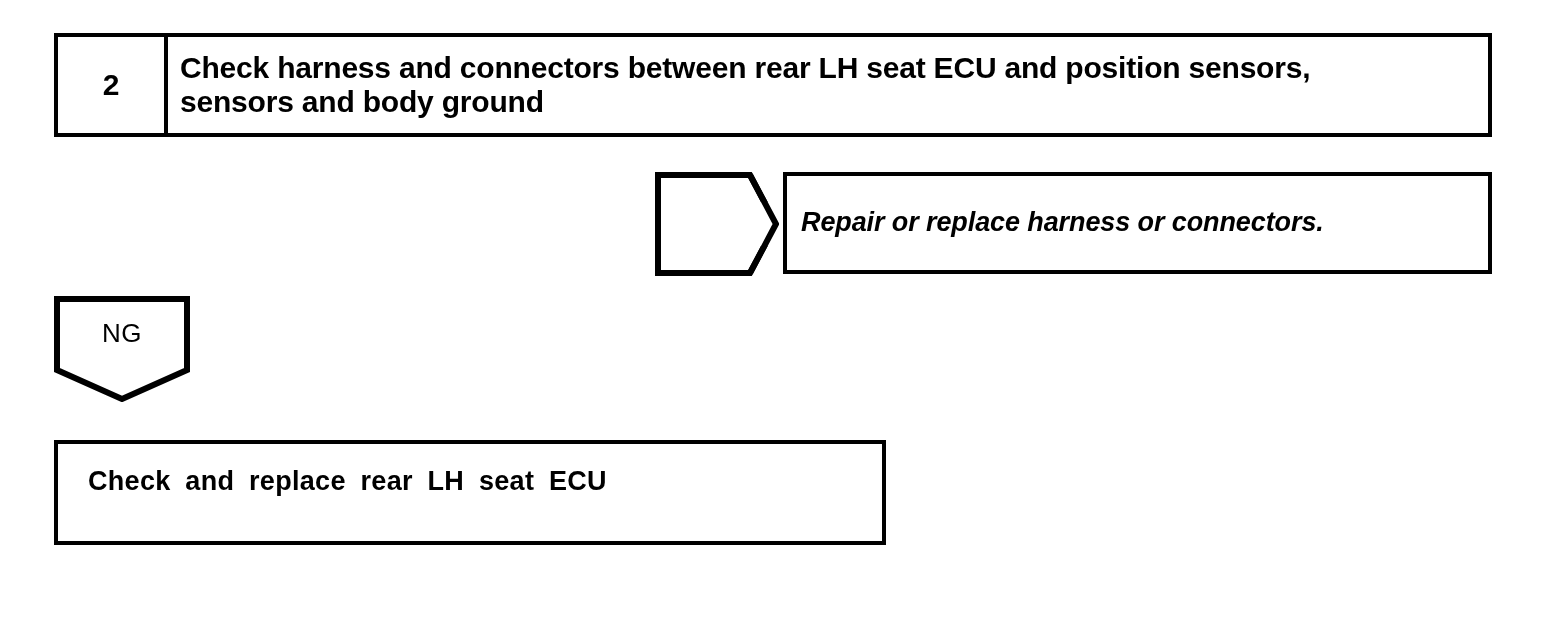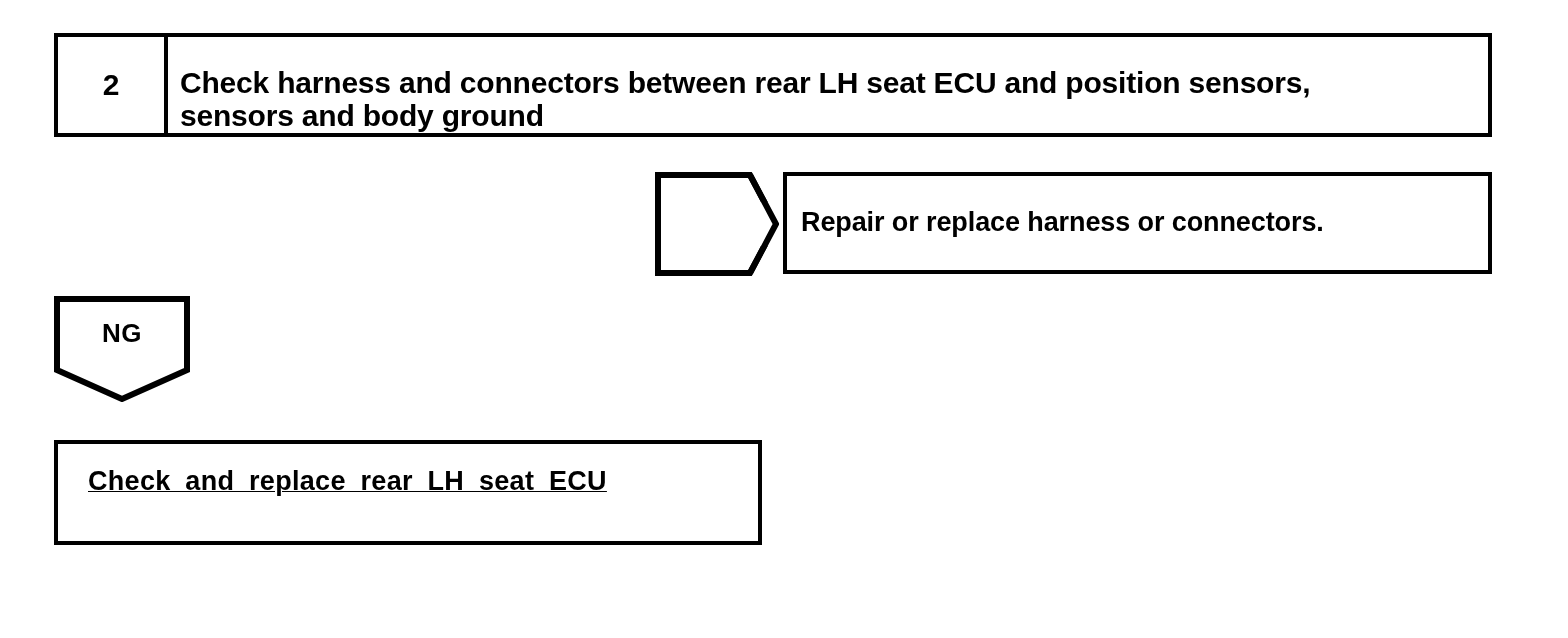--- a/index.html
+++ b/index.html
@@ -44,21 +44,21 @@
   }
   .step-num {
     font-size: 30px;
     font-weight: bold;
     line-height: 1;
     letter-spacing: 0px;
   }
   .step-text-cell {
     flex: 1 1 auto;
     display: flex;
-    align-items: flex-end;
+    align-items: flex-start;
     padding: 14px 10px 0 12px;
     box-sizing: border-box;
   }
   .step-text {
     font-size: 30px;
     font-weight: bold;
     line-height: 1.12;
     letter-spacing: -0.2px;
     white-space: pre-line;
   }
@@ -97,20 +97,21 @@
     left: 783px;
     top: 172px;
     width: 709px;
     height: 102px;
     border: 4px solid #000000;
     box-sizing: border-box;
     background: #ffffff;
     display: flex;
     align-items: center;
     padding-left: 14px;
+    font-style: italic;
   }
   .result-text {
     font-size: 27px;
     font-weight: bold;
     letter-spacing: -0.1px;
     line-height: 1.15;
   }
 
   
   .ng-arrow {
@@ -128,37 +129,36 @@
   .ng-label {
     position: absolute;
     left: 54px;
     top: 296px;
     width: 136px;
     height: 74px;
     display: flex;
     align-items: center;
     justify-content: center;
     font-size: 26px;
-    font-weight: bold;
+    font-weight: normal;
     letter-spacing: 0.5px;
     pointer-events: none;
   }
 
   
   .final-box {
     position: absolute;
     left: 54px;
     top: 440px;
-    width: 708px;
+    width: 832px;
     height: 105px;
     border: 4px solid #000000;
     box-sizing: border-box;
     background: #ffffff;
     padding: 22px 7px 0 30px;
-    text-decoration: underline;
   }
   .final-text {
     font-size: 27px;
     font-weight: bold;
     letter-spacing: 0.3px;
     word-spacing: 7px;
     line-height: 1.15;
   }
 </style>
 </head>

